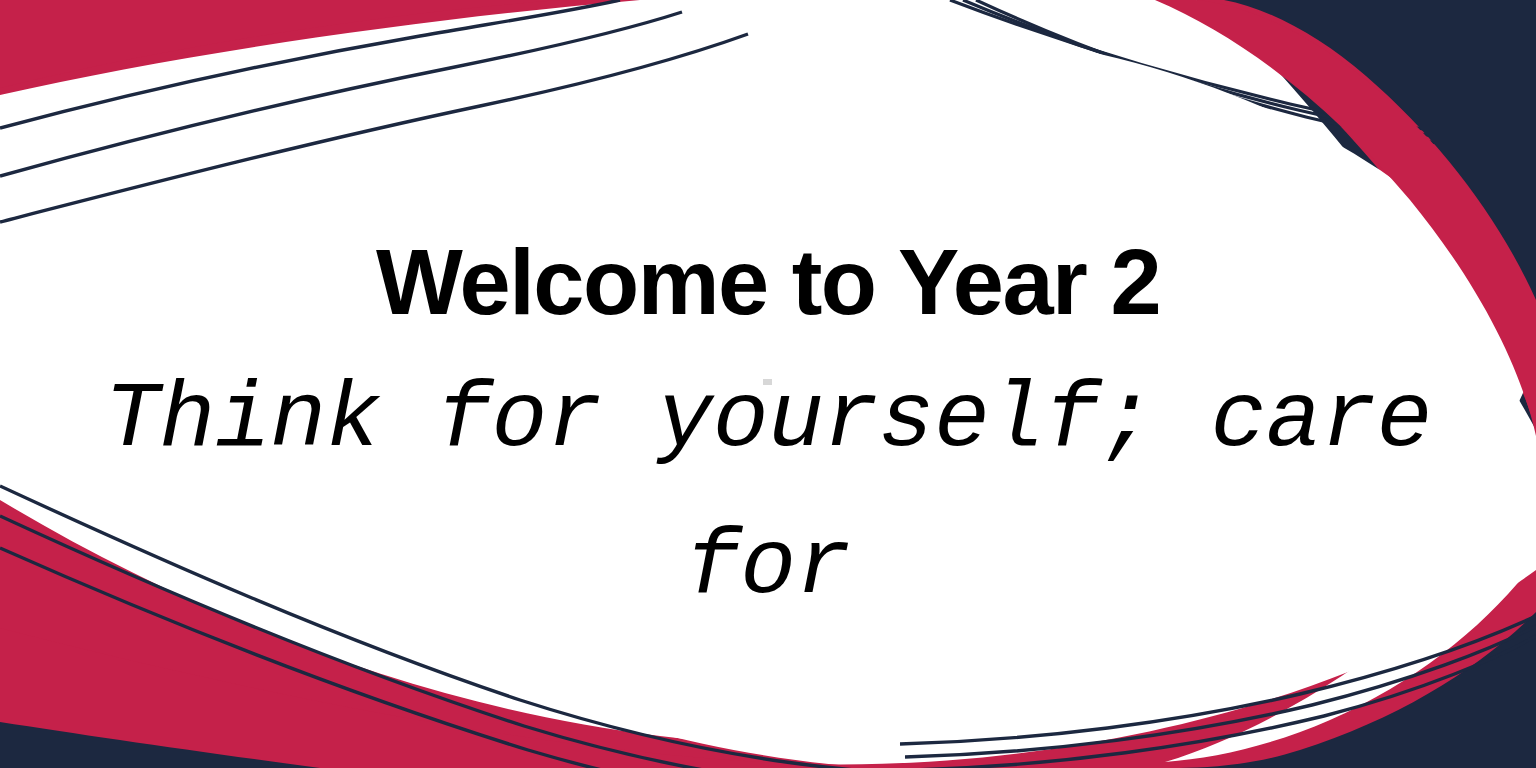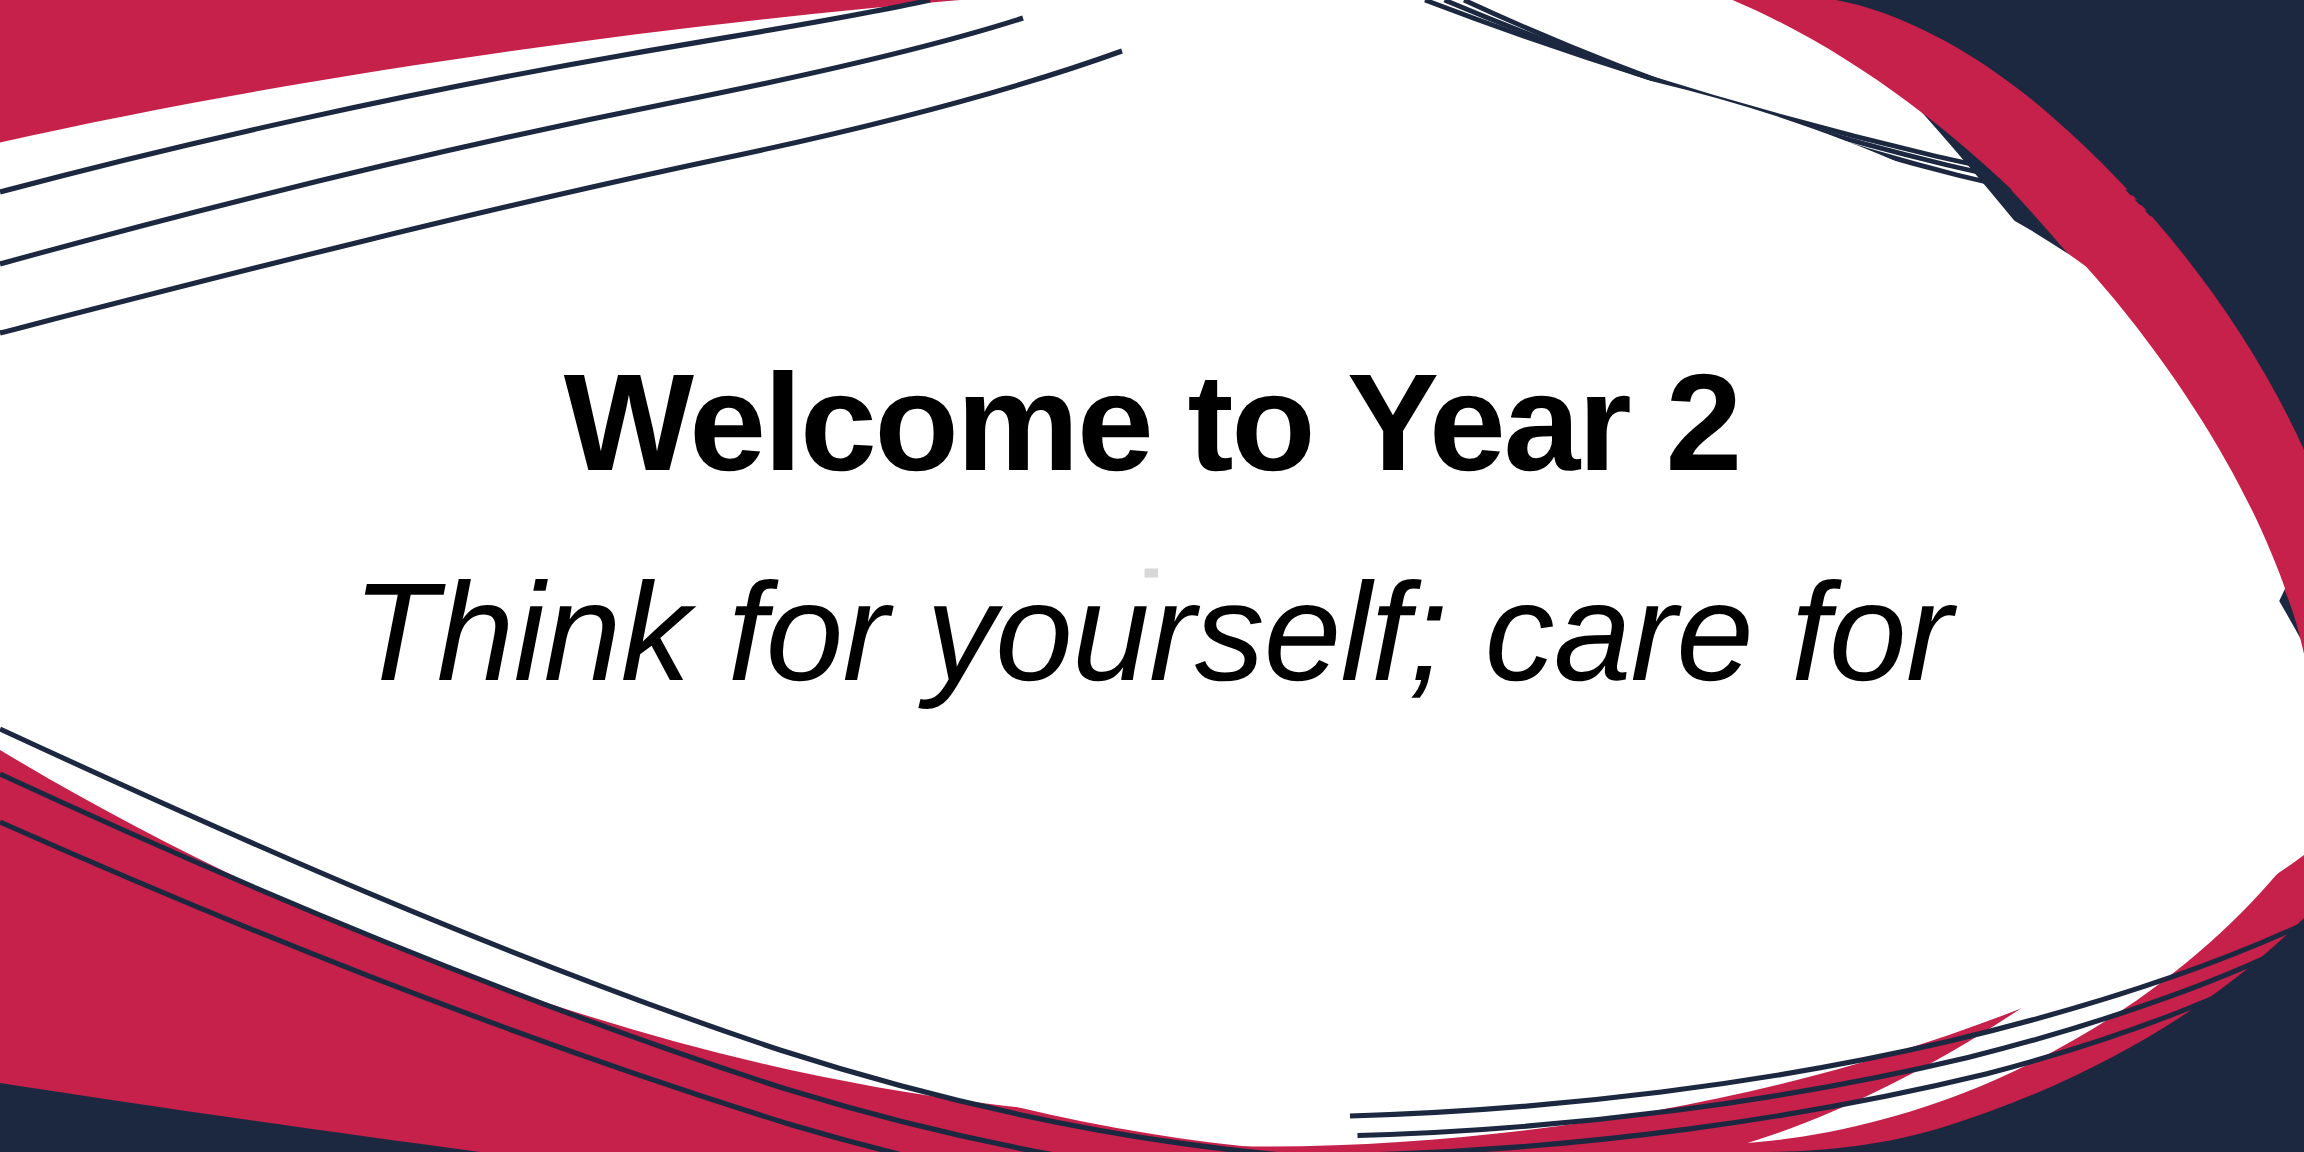--- a/index.html
+++ b/index.html
@@ -48,21 +48,21 @@
     color: #000000;
     text-align: center;
     white-space: nowrap;
   }
   .subtitle-block {
     margin-top: 20px;
     width: 1420px;
     text-align: center;
   }
   .subtitle {
-    font-family: Liberation Sans, sans-serif;
+    font-family: Liberation Mono, monospace;
     font-weight: normal;
     font-style: italic;
     font-size: 93px;
     line-height: 1.58;
     letter-spacing: -0.5px;
     color: #000000;
     text-align: center;
     display: block;
   }
   .speck {

